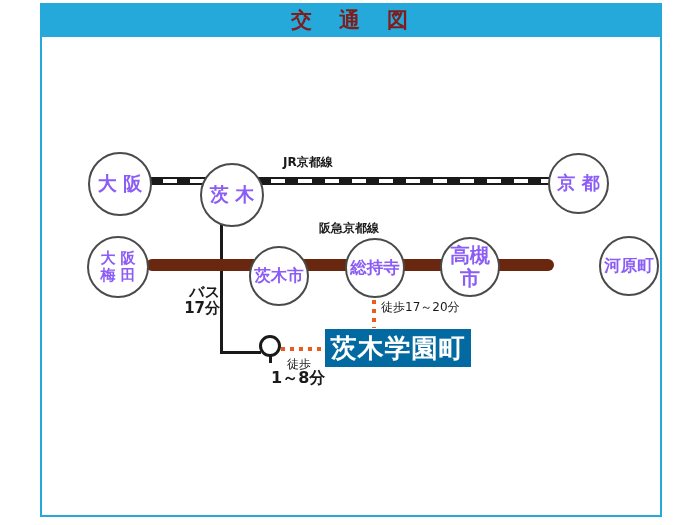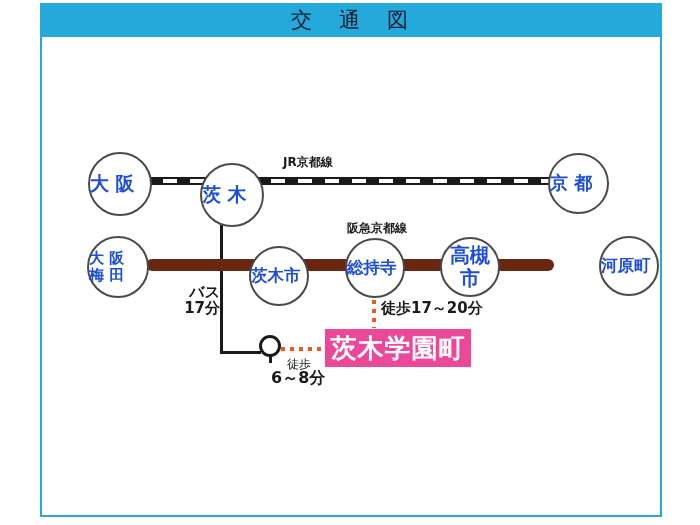--- a/index.html
+++ b/index.html
@@ -6,53 +6,53 @@
   body{
     width:700px;height:525px;position:relative;background:#ffffff;
     font-family:"DejaVu Sans",sans-serif;color:#1a1a1a;overflow:hidden;
   }
   .frame{
     position:absolute;left:40px;top:3px;width:622px;height:514px;
     border:2px solid #24A9DA;background:#ffffff;box-sizing:border-box;
   }
   .titlebar{
     position:absolute;left:40px;top:3px;width:622px;height:34px;
-    background:#24A9DA;color:#0f172a;display:flex;align-items:center;justify-content:center;
-    font-size:21px;font-weight:normal;letter-spacing:3px;box-sizing:border-box;z-index:4;
+    background:#24A9DA;color:#7f1d1d;display:flex;align-items:center;justify-content:center;
+    font-size:21px;font-weight:bold;letter-spacing:3px;box-sizing:border-box;z-index:4;
   }
   
   .jr-track{
     position:absolute;left:150px;top:177px;width:400px;height:4px;
     border-top:2.5px solid #1a1a1a;border-bottom:2.5px solid #1a1a1a;
     background:repeating-linear-gradient(90deg,#1a1a1a 0 13px,#ffffff 13px 27px);
     z-index:1;
   }
   .hankyu-track{
     position:absolute;left:146px;top:259px;width:408px;height:12px;
     background:#6A2710;border-radius:6px;z-index:1;
   }
   
   .station{
     position:absolute;background:#ffffff;border:2px solid #4a4a4a;border-radius:50%;
-    display:flex;flex-direction:column;align-items:flex-start;justify-content:center;
-    font-weight:bold;color:#1d4ed8;text-align:center;z-index:2;box-sizing:border-box;
+    display:flex;flex-direction:column;align-items:center;justify-content:center;
+    font-weight:bold;color:#8b5cf6;text-align:center;z-index:2;box-sizing:border-box;
     line-height:1.15;
   }
   .st-osaka      {left:88px; top:152px;width:64px;height:64px;font-size:19px;}
   .st-ibaraki    {left:200px;top:163px;width:64px;height:64px;font-size:19px;}
   .st-kyoto     {left:548px;top:153px;width:61px;height:61px;font-size:18px;}
   .st-umeda      {left:87px; top:236px;width:62px;height:62px;font-size:15px;}
   .st-ibarakishi {left:249px;top:246px;width:60px;height:60px;font-size:16.5px;}
   .st-sojiji     {left:345px;top:238px;width:60px;height:60px;font-size:16.5px;}
   .st-takatsuki  {left:440px;top:237px;width:60px;height:60px;font-size:20px;}
   .st-kawaramachi{left:553px;top:236px;width:60px;height:60px;font-size:16.5px;margin-left:46px;}
   
   .line-label{position:absolute;font-size:12px;font-weight:bold;color:#1a1a1a;z-index:2;white-space:nowrap;text-align:center;}
   .jr-label{left:283px;top:154px;}
-  .hankyu-label{left:347px;top:220px;}
+  .hankyu-label{left:319px;top:220px;}
   
   .bus-vline{position:absolute;left:220px;top:225px;width:3px;height:128px;background:#1a1a1a;z-index:0;}
   .bus-hline{position:absolute;left:220px;top:351px;width:41px;height:3px;background:#1a1a1a;z-index:0;}
   .bus-label{
     position:absolute;left:176px;top:285px;width:44px;text-align:right;
     font-size:15px;font-weight:bold;line-height:1.05;z-index:2;
   }
   .busstop-circle{
     position:absolute;left:259px;top:335px;width:16px;height:16px;background:#ffffff;
     border:3px solid #1a1a1a;border-radius:50%;z-index:2;
@@ -60,26 +60,26 @@
   .busstop-stem{position:absolute;left:269px;top:356px;width:3px;height:7px;background:#1a1a1a;z-index:2;}
   
   .walk-dots-h{
     position:absolute;left:281px;top:347px;width:45px;height:4px;
     background:repeating-linear-gradient(90deg,#ED5A1E 0 4px,transparent 4px 9px);z-index:1;
   }
   .walk-dots-v{
     position:absolute;left:372px;top:300px;width:4px;height:28px;
     background:repeating-linear-gradient(180deg,#ED5A1E 0 4px,transparent 4px 9px);z-index:1;
   }
-  .walk-label-sojiji{position:absolute;left:381px;top:299px;font-size:15px;font-weight:bold;white-space:nowrap;z-index:2;}
+  .walk-label-sojiji{position:absolute;left:381px;top:299px;font-size:12px;font-weight:normal;white-space:nowrap;z-index:2;}
   .walk-label-bus1{position:absolute;left:287px;top:356px;font-size:12px;font-weight:normal;white-space:nowrap;z-index:2;}
   .walk-label-bus2{position:absolute;left:271px;top:368px;font-size:16px;font-weight:bold;white-space:nowrap;z-index:2;}
   
   .destination-box{
-    position:absolute;left:325px;top:329px;width:146px;height:38px;background:#ec4899;
+    position:absolute;left:325px;top:329px;width:146px;height:38px;background:#0369a1;
     color:#ffffff;display:flex;align-items:center;justify-content:center;
     font-size:26px;font-weight:bold;letter-spacing:1px;z-index:3;white-space:nowrap;
   }
 </style>
 </head>
 <body>
 
 <div class="frame"></div>
 
 <div class="titlebar">
@@ -125,17 +125,17 @@
   <div>バス</div>
   <div>17分</div>
 </div>
 <div class="busstop-circle"></div>
 <div class="busstop-stem"></div>
 
 <div class="walk-dots-h"></div>
 <div class="walk-dots-v"></div>
 <div class="walk-label-sojiji">徒歩17～20分</div>
 <div class="walk-label-bus1">徒歩</div>
-<div class="walk-label-bus2">6～8分</div>
+<div class="walk-label-bus2">1～8分</div>
 
 <div class="destination-box">
   <span>茨木学園町</span>
 </div>
 
 </body></html>

